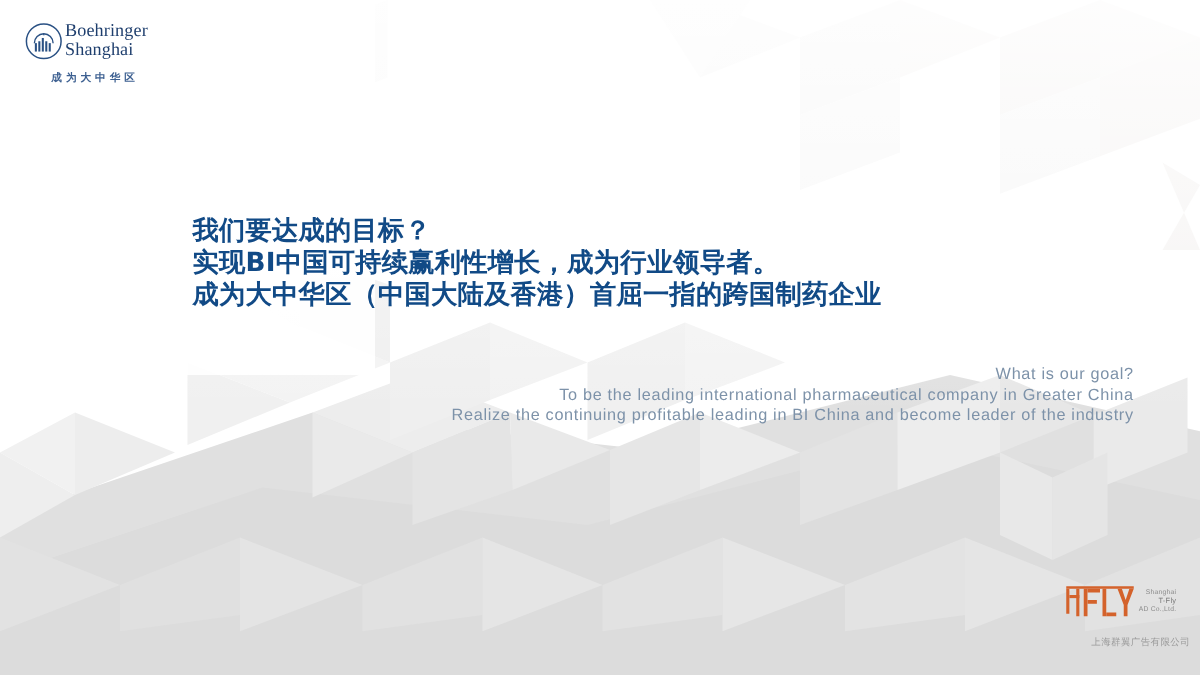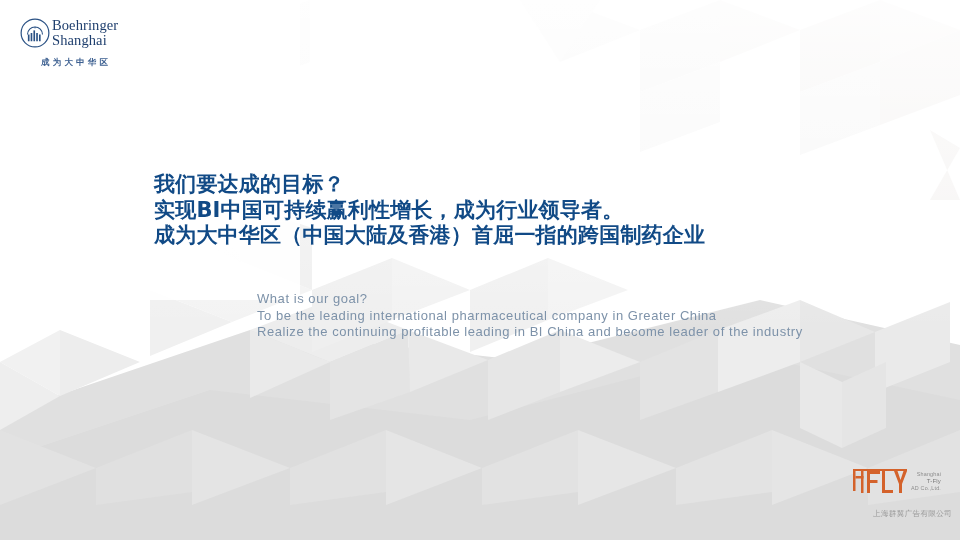--- a/index.html
+++ b/index.html
@@ -88,20 +88,21 @@
     top: 291px;
     width: 650px;
   }
   .subtext .line {
     font-family: "Liberation Sans", sans-serif;
     font-size: 13px;
     color: #7d92a9;
     line-height: 16.5px;
     letter-spacing: 0.55px;
     white-space: nowrap;
+    text-align: right;
   }
 
   
   .tfly-logo {
     position: absolute;
     left: 852px;
     top: 468px;
     width: 100px;
     height: 56px;
   }

